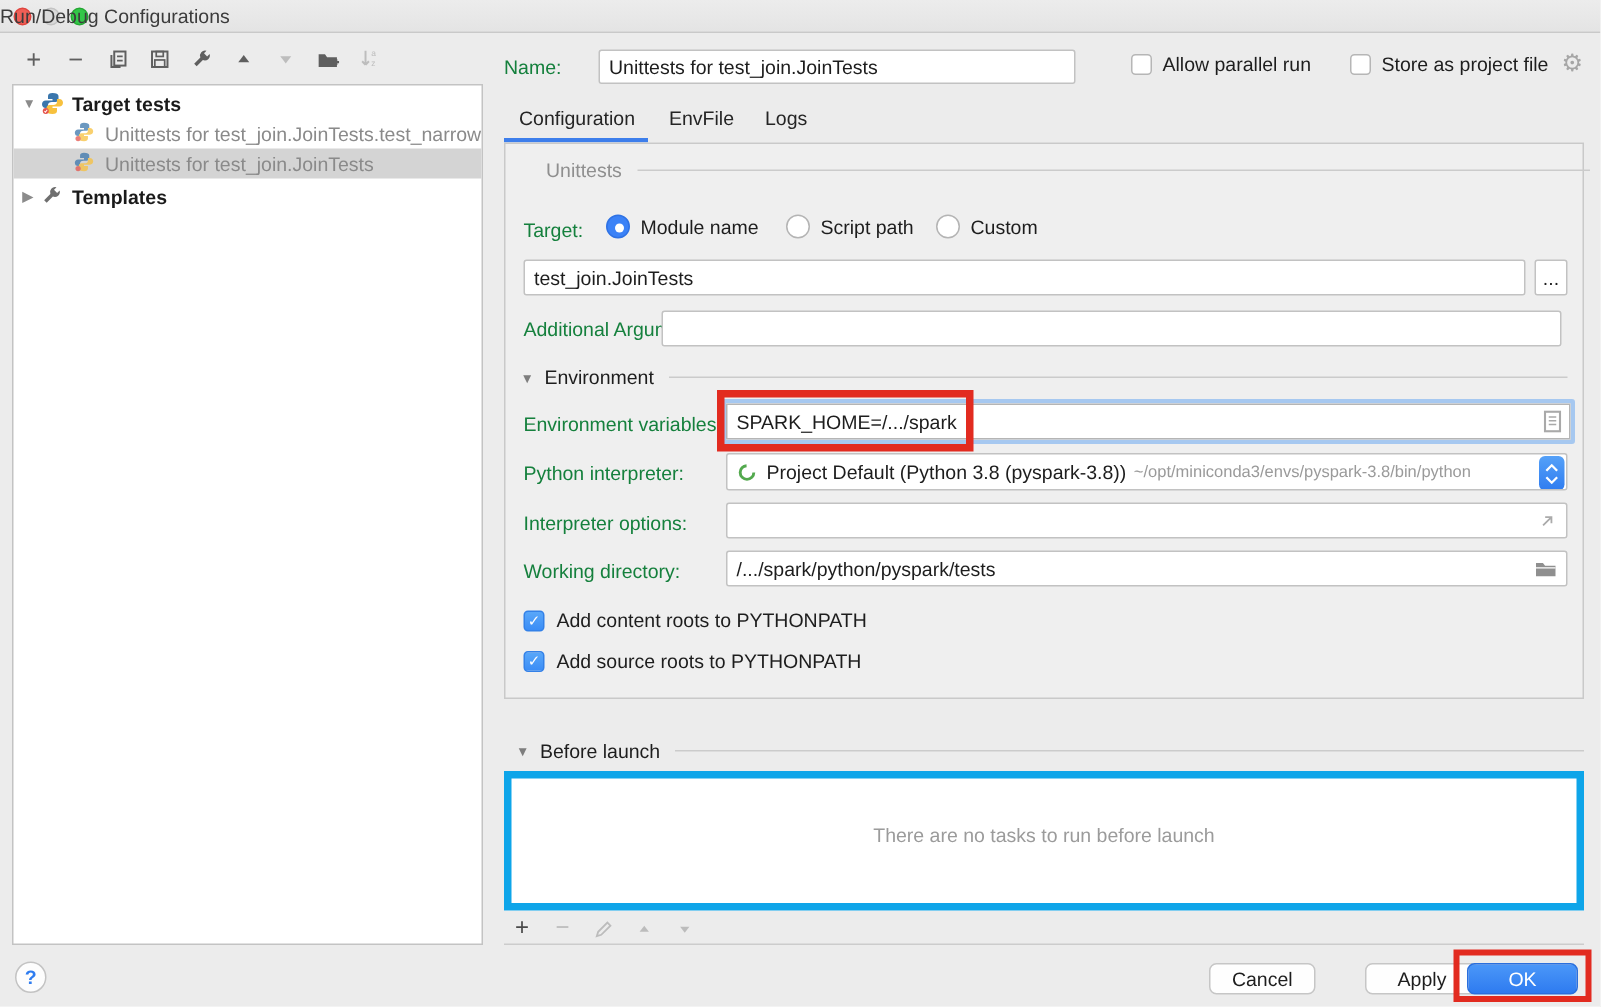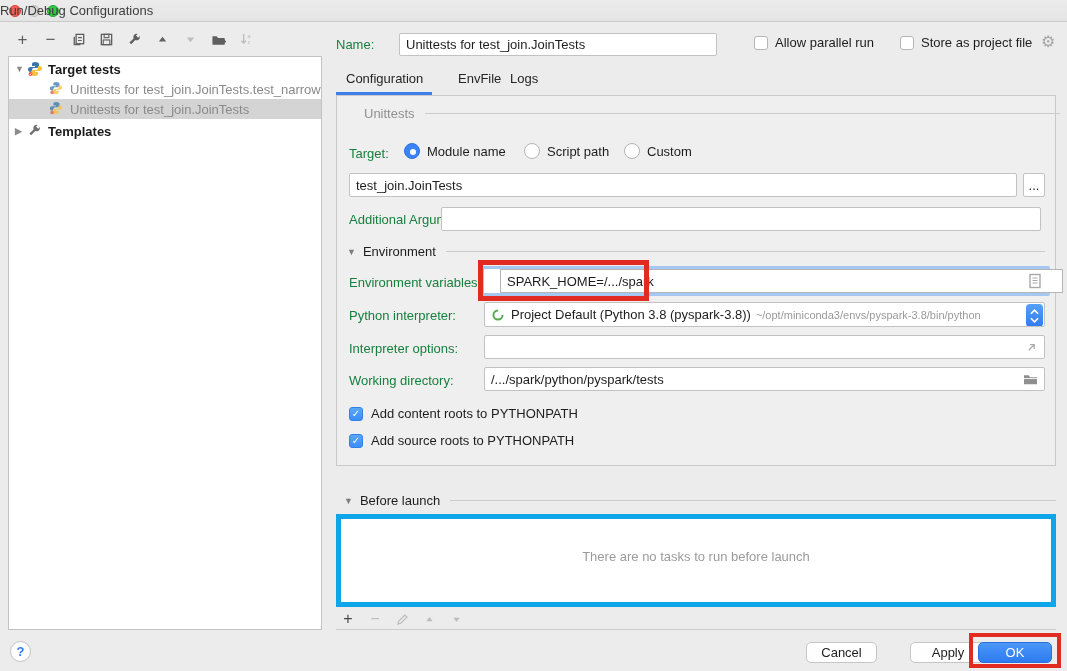--- a/index.html
+++ b/index.html
@@ -195,21 +195,21 @@
     <span class="cb"></span>
     <span>Allow parallel run</span>
   </div>
   <div class="ck" style="left:900px; top:35px;">
     <span class="cb"></span>
     <span>Store as project file</span>
   </div>
   <span class="abs" style="left:1041px; top:32px; font-size:16px; color:#a6a6a6;">⚙</span>
 
   <span class="tab" style="left:346px;">Configuration</span>
-  <span class="tab" style="left:446px;margin-left:12px;">EnvFile</span>
+  <span class="tab" style="left:446px;">EnvFile</span>
   <span class="tab" style="left:510px;">Logs</span>
   <div class="tabline"></div>
 
   <div class="cfg">
 
     <div class="sechead" style="position:absolute; left:12px; top:10px; width:696px;margin-left:15px;">
       <span class="graytitle">Unittests</span>
       <span class="hr"></span>
     </div>
 
@@ -234,21 +234,21 @@
     <input class="field abs" style="left: 104px; top: 111px; width: 600px; height: 24px;">
 
     <div class="sechead" style="position:absolute; left:10px; top:148px; width:698px;">
       <span style="font-size:9px; color:#7e7e7e; margin-right:7px;">▼</span>
       <span>Environment</span>
       <span class="hr"></span>
     </div>
 
     <span class="lbl abs" style="left:12px; top:179px;">Environment variables:</span>
     <div class="abs" style="left:144px; top:170px; width:569px; height:30px; border:3px solid #a6c8f0; border-radius:2px; background:#fff;">
-      <input class="field" style="width: 100%; height: 100%; border: 1px solid rgb(181, 181, 181); border-radius: 0px; padding-right: 36px; margin-left: 16px;" value="SPARK_HOME=/.../spark">
+      <input class="field" style="width: 100%; height: 100%; border: 1px solid rgb(181, 181, 181); border-radius: 0px; padding-right: 36px;" value="SPARK_HOME=/.../spark">
       <span class="abs" style="right:5px; top:4px;">
         <svg width="14" height="16" viewBox="0 0 14 16">
             <rect x="2" y="1.5" width="10" height="13" fill="none" stroke="#a9a9a9" stroke-width="1.4"></rect>
             <path d="M4.5 5h5M4.5 7.5h5M4.5 10h5" stroke="#a9a9a9" stroke-width="1.1"></path>
           </svg>
       </span>
     </div>
 
     <span class="lbl abs" style="left:12px; top:212px;">Python interpreter:</span>
     <div class="field abs" style="left:147px; top:206px; width:561px; height:25px; padding-right:22px; overflow:hidden; white-space:nowrap;">

